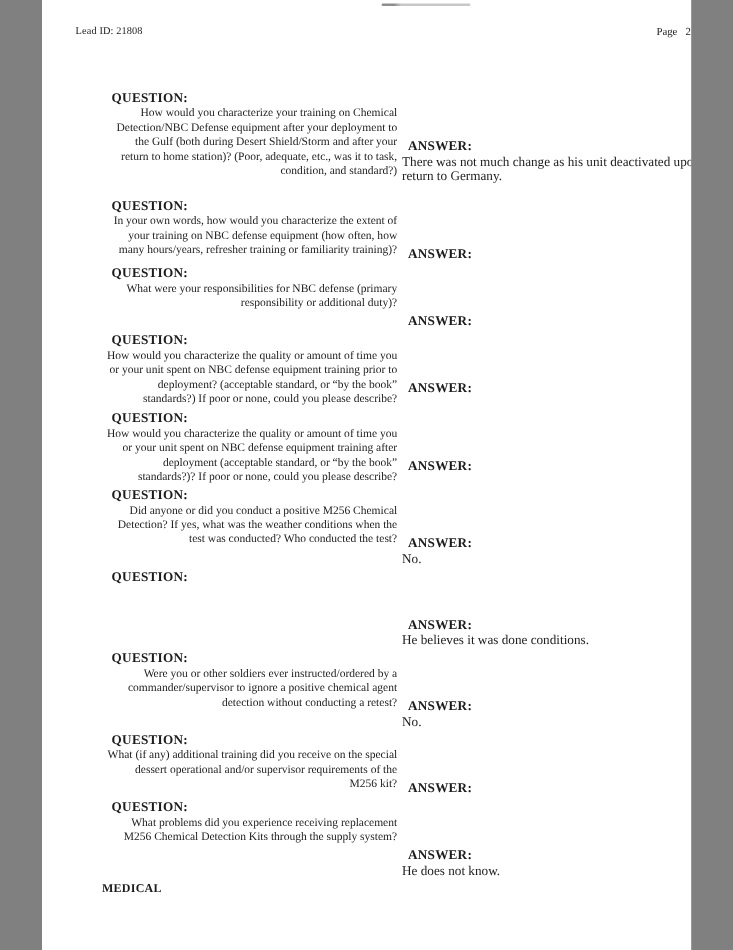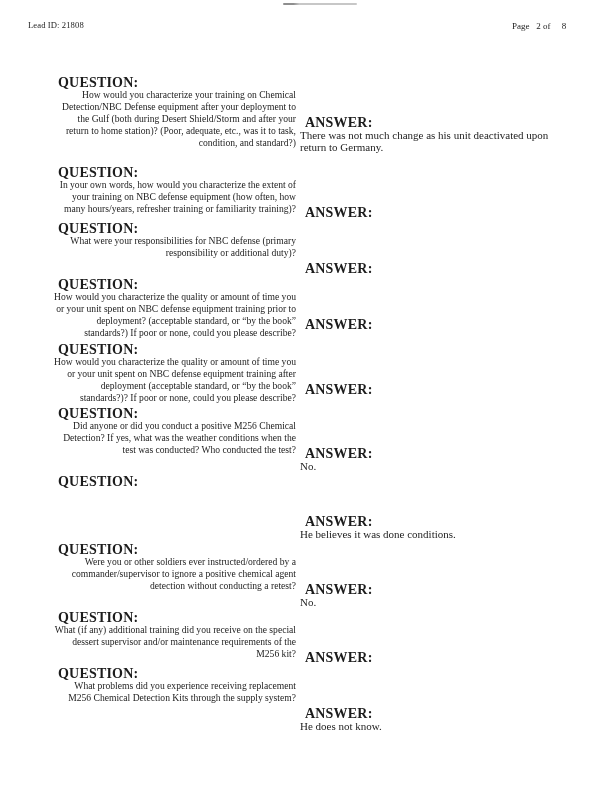--- a/index.html
+++ b/index.html
@@ -1,18 +1,18 @@
 <!DOCTYPE html>
 <html><head>
 <meta charset="utf-8">
 <style>
   html, body { margin: 0; padding: 0; background: #808080; }
   .page {
     position: relative;
-    width: 611px;
+    width: 541px;
     height: 792px;
     margin: 0 auto;
     background: #ffffff;
     font-family: "Liberation Serif", serif;
     color: #1c1c1c;
     overflow: hidden;
   }
   .scan-line {
     position: absolute;
     left: 283px;
@@ -41,21 +41,21 @@
     left: 50px;
     top: 76px;
     width: 522px;
   }
   .qa-row { display: flex; align-items: flex-start; margin-bottom: 3px; }
   .qa-row.gap-lg { margin-bottom: 13px; }
   .q-col { width: 249px; flex: none; }
   .a-col { flex: 1; min-width: 0; margin-top: 40px; }
   .label {
     font-weight: bold;
-    font-size: 14px;
+    font-size: 11px;
     line-height: 13px;
     letter-spacing: 0.2px;
   }
   .q-col .label { padding-left: 8px; }
   .a-col .label { padding-left: 6px; }
   .q-text {
     font-size: 9.6px;
     line-height: 12.1px;
     padding-left: 4px;
     width: 242px;
@@ -168,34 +168,35 @@
       </div>
       <div class="a-col">
         <div class="label">ANSWER:</div>
         <div class="a-text">No.</div>
       </div>
     </div>
 
     <div class="qa-row">
       <div class="q-col">
         <div class="label">QUESTION:</div>
-        <div class="q-text">What (if any) additional training did you receive on the special dessert supervisor and/or maintenance requirements of the M256 kit?</div>
+        <div class="q-text">What (if any) additional training did you receive on the special dessert operational and/or supervisor requirements of the M256 kit?</div>
       </div>
       <div class="a-col">
         <div class="label">ANSWER:</div>
         <div class="a-text"></div>
       </div>
     </div>
 
     <div class="qa-row">
       <div class="q-col">
         <div class="label">QUESTION:</div>
         <div class="q-text">What problems did you experience receiving replacement M256 Chemical Detection Kits through the supply system?</div>
       </div>
       <div class="a-col">
         <div class="label">ANSWER:</div>
         <div class="a-text">He does not know.</div>
       </div>
     </div>
 
+    <div class="section-heading">MEDICAL</div>
 
   </div>
 </div>
 
 </body></html>

